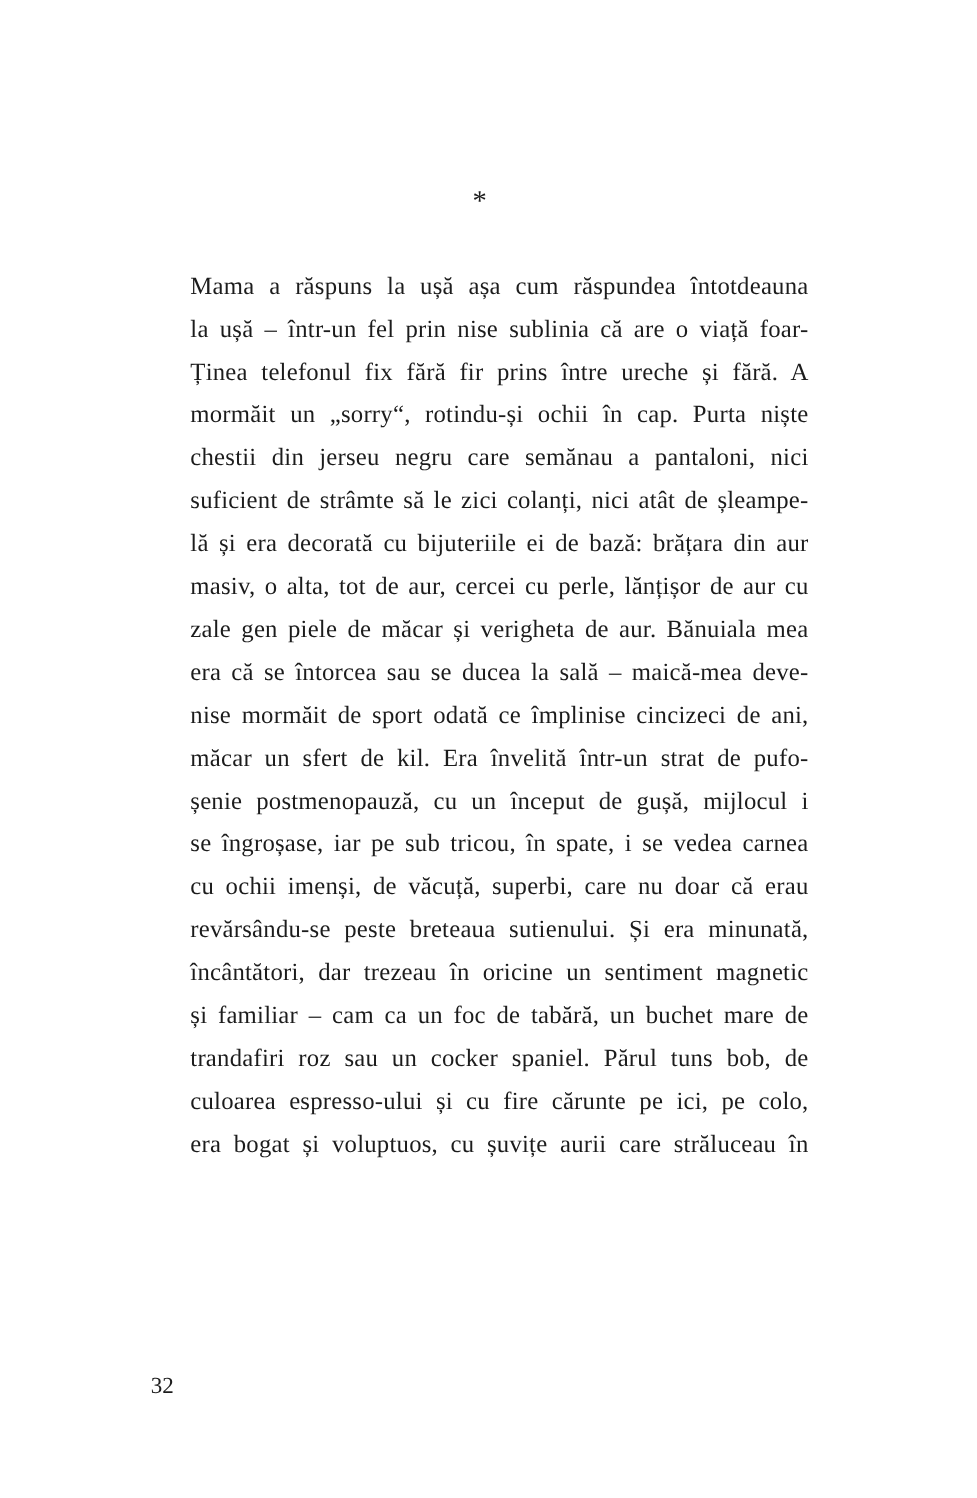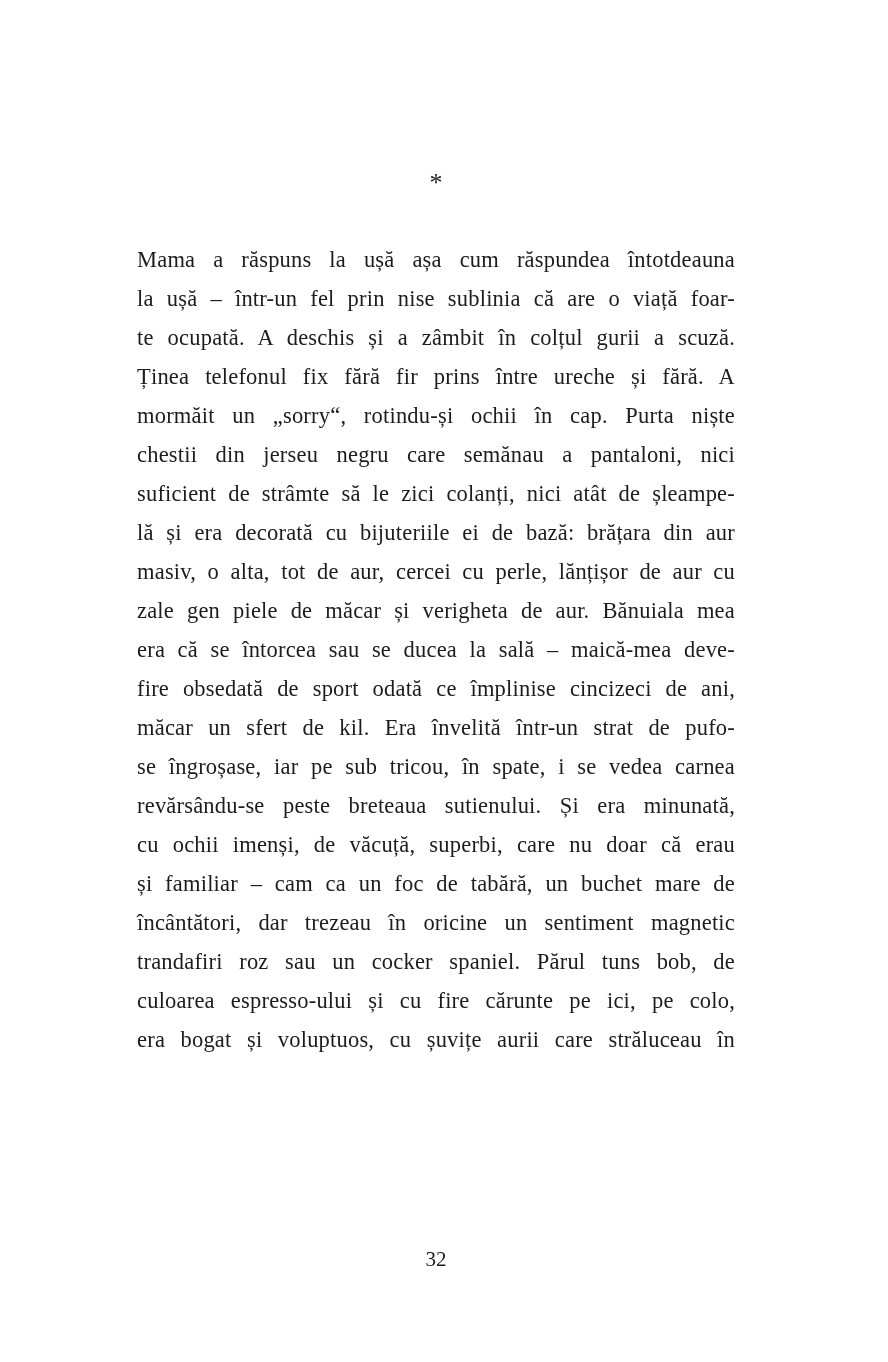--- a/index.html
+++ b/index.html
@@ -32,56 +32,56 @@
     left: 137px;
     width: 598px;
     font-size: 22.5px;
     letter-spacing: 0.2px;
   }
   .text-block .line {
     line-height: 39px;
     text-align: justify;
     text-align-last: justify;
     white-space: normal;
+    margin-left: 36px;
   }
   .page-number {
     position: absolute;
     top: 1246px;
     left: 137px;
     width: 598px;
-    text-align: center;
     font-size: 21px;
     line-height: 26px;
     color: #1c1c1c;
   }
 </style>
 </head>
 <body>
 
 <div class="page">
   <div class="separator">*</div>
 
   <div class="text-block">
       <div class="line">Mama a răspuns la ușă așa cum răspundea întotdeauna</div>
       <div class="line">la ușă – într-un fel prin nise sublinia că are o viață foar-</div>
-      <div class="line">te ocupată. A deschis și a zâmbit în colțul gurii a scuză.</div>
       <div class="line">Ținea telefonul fix fără fir prins între ureche și fără. A</div>
       <div class="line">mormăit un „sorry“, rotindu-și ochii în cap. Purta niște</div>
       <div class="line">chestii din jerseu negru care semănau a pantaloni, nici</div>
       <div class="line">suficient de strâmte să le zici colanți, nici atât de șleampe-</div>
       <div class="line">lă și era decorată cu bijuteriile ei de bază: brățara din aur</div>
       <div class="line">masiv, o alta, tot de aur, cercei cu perle, lănțișor de aur cu</div>
       <div class="line">zale gen piele de măcar și verigheta de aur. Bănuiala mea</div>
       <div class="line">era că se întorcea sau se ducea la sală – maică-mea deve-</div>
-      <div class="line">fire obsedată de sport odată ce împlinise cincizeci de ani,</div>
+      <div class="line">nise mormăit de sport odată ce împlinise cincizeci de ani,</div>
       <div class="line">măcar un sfert de kil. Era învelită într-un strat de pufo-</div>
+      <div class="line">șenie postmenopauză, cu un început de gușă, mijlocul i</div>
       <div class="line">se îngroșase, iar pe sub tricou, în spate, i se vedea carnea</div>
+      <div class="line">cu ochii imenși, de văcuță, superbi, care nu doar că erau</div>
       <div class="line">revărsându-se peste breteaua sutienului. Și era minunată,</div>
-      <div class="line">cu ochii imenși, de văcuță, superbi, care nu doar că erau</div>
+      <div class="line">încântători, dar trezeau în oricine un sentiment magnetic</div>
       <div class="line">și familiar – cam ca un foc de tabără, un buchet mare de</div>
-      <div class="line">încântători, dar trezeau în oricine un sentiment magnetic</div>
       <div class="line">trandafiri roz sau un cocker spaniel. Părul tuns bob, de</div>
       <div class="line">culoarea espresso-ului și cu fire cărunte pe ici, pe colo,</div>
       <div class="line">era bogat și voluptuos, cu șuvițe aurii care străluceau în</div>
     </div>
 
   <div class="page-number">32</div>
 </div>
 
 </body></html>

